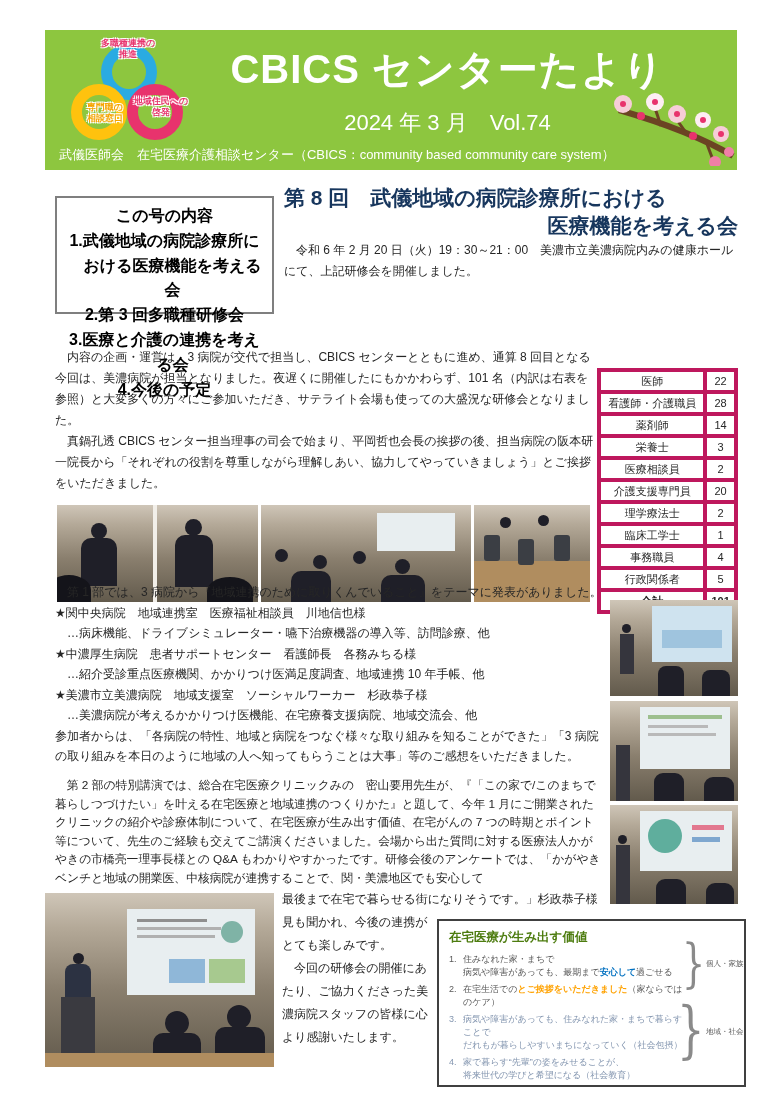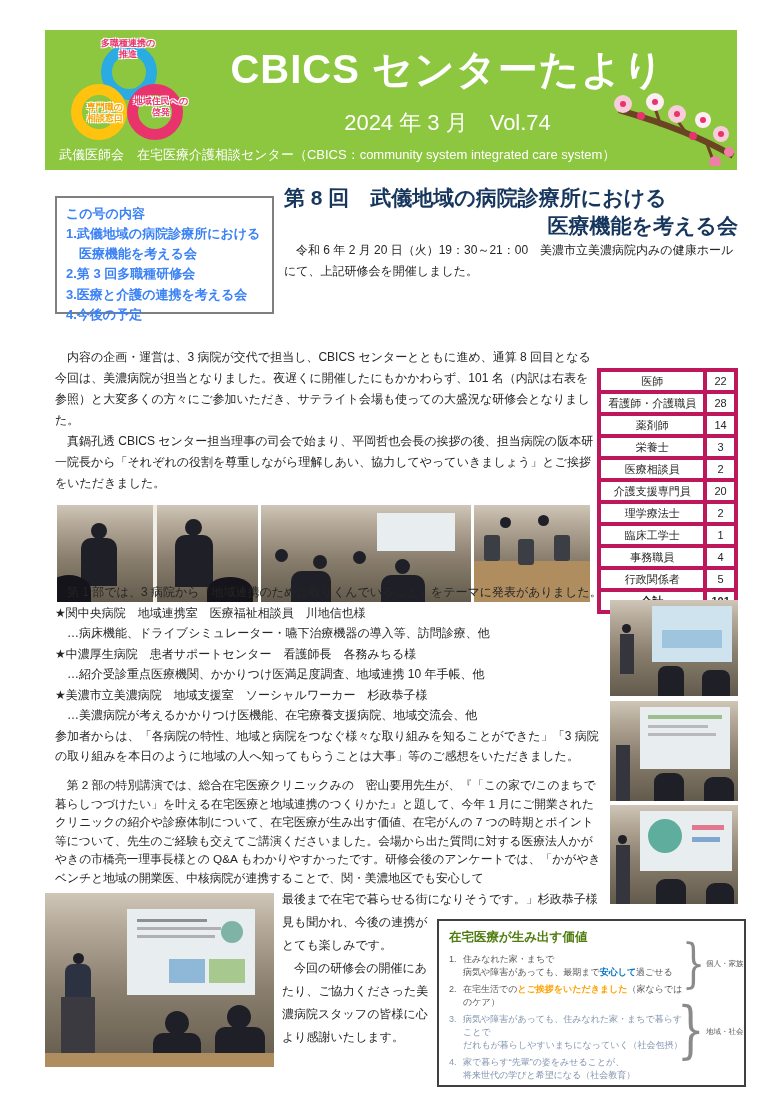--- a/index.html
+++ b/index.html
@@ -22,21 +22,21 @@
   .header-title{position:absolute;left:150px;top:12px;width:505px;text-align:center;
       font-size:40px;font-weight:bold;color:#ffffff;letter-spacing:1px;}
   .header-issue{position:absolute;left:150px;top:78px;width:505px;text-align:center;
       font-size:22px;color:#ffffff;}
   .header-sub{position:absolute;left:14px;bottom:6px;font-size:13px;color:#ffffff;}
   .blossom{position:absolute;right:2px;top:52px;}
 
   
   .contents-box{position:absolute;left:55px;top:196px;width:219px;height:118px;
       border:2px solid #7f7f7f;padding:6px 9px;box-sizing:border-box;
-      color:#3b82f6;font-weight:bold;font-size:13px;line-height:1.55;}
+      color:#000000;font-weight:bold;font-size:16px;line-height:1.55;text-align:center;}
   .toc-item{padding-left:1em;text-indent:-1em;}
 
   
   .top-section{position:absolute;left:55px;top:184px;width:683px;font-size:12px;line-height:21px;}
   .toc-spacer{float:left;width:229px;height:124px;}
   .article-title{font-size:21px;line-height:28px;font-weight:bold;color:#17365d;}
   .article-title .t2{display:block;text-align:right;}
   p.body{margin:0;}
 
   
@@ -94,21 +94,21 @@
       <div class="ring ring-pink"></div>
       <div class="logo-label ll1">多職種連携の
 推進</div>
       <div class="logo-label ll2">専門職の
 相談窓口</div>
       <div class="logo-label ll3">地域住民への
 啓発</div>
     </div>
     <div class="header-title">CBICS センターたより</div>
     <div class="header-issue">2024 年 3 月　Vol.74</div>
-    <div class="header-sub">武儀医師会　在宅医療介護相談センター（CBICS：community system integrated care system）</div>
+    <div class="header-sub">武儀医師会　在宅医療介護相談センター（CBICS：community based community care system）</div>
     <svg class="blossom" width="132" height="84" viewBox="0 0 132 84">
       <path d="M130 74 C 100 56, 64 42, 16 28" stroke="#6b4423" stroke-width="6" fill="none"></path>
       <path d="M84 52 L74 38 M58 44 L52 26 M104 62 L110 78" stroke="#6b4423" stroke-width="3" fill="none"></path>
       <circle cx="20" cy="22" r="9" fill="#f6cdd8"></circle>
         <circle cx="20" cy="22" r="3" fill="#e8336d"></circle>
       <circle cx="52" cy="20" r="9" fill="#fdeef3"></circle>
         <circle cx="52" cy="20" r="3" fill="#e8336d"></circle>
       <circle cx="74" cy="32" r="9" fill="#f6cdd8"></circle>
         <circle cx="74" cy="32" r="3" fill="#e8336d"></circle>
       <circle cx="100" cy="38" r="8" fill="#fdeef3"></circle>

